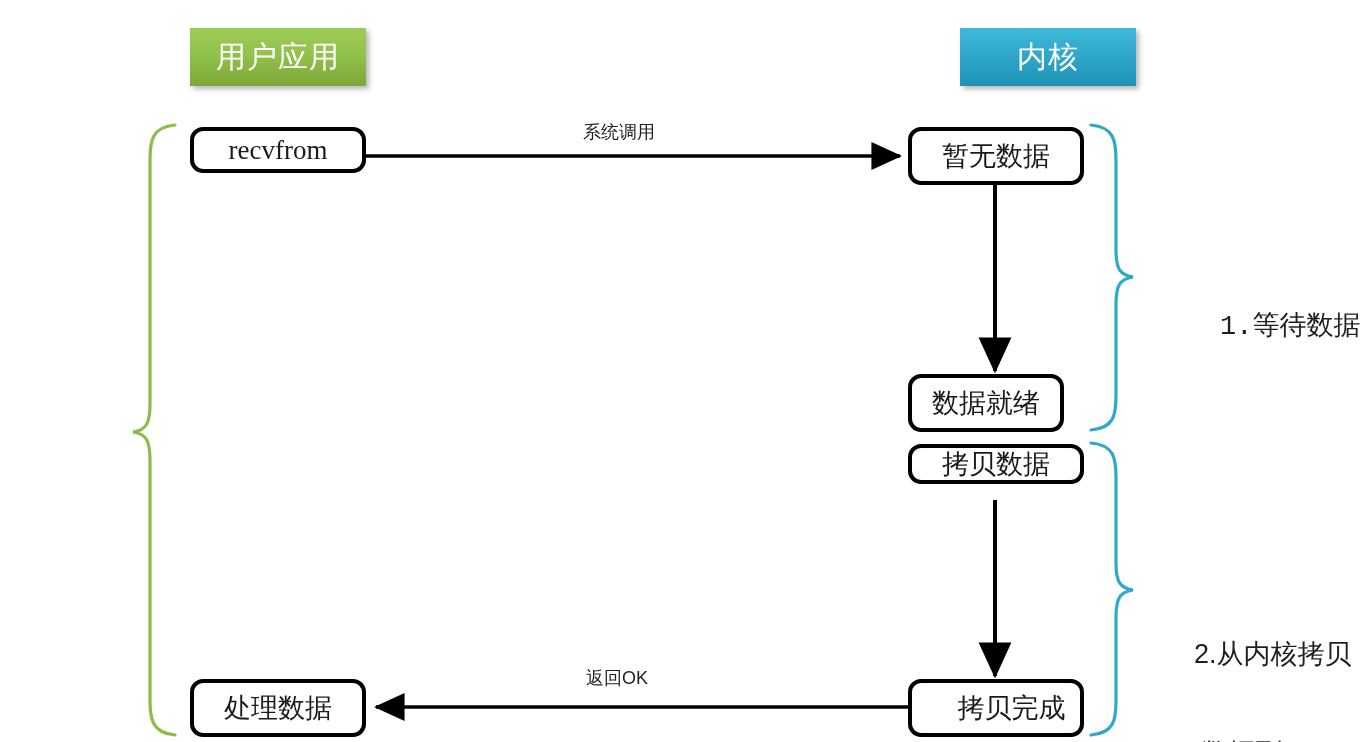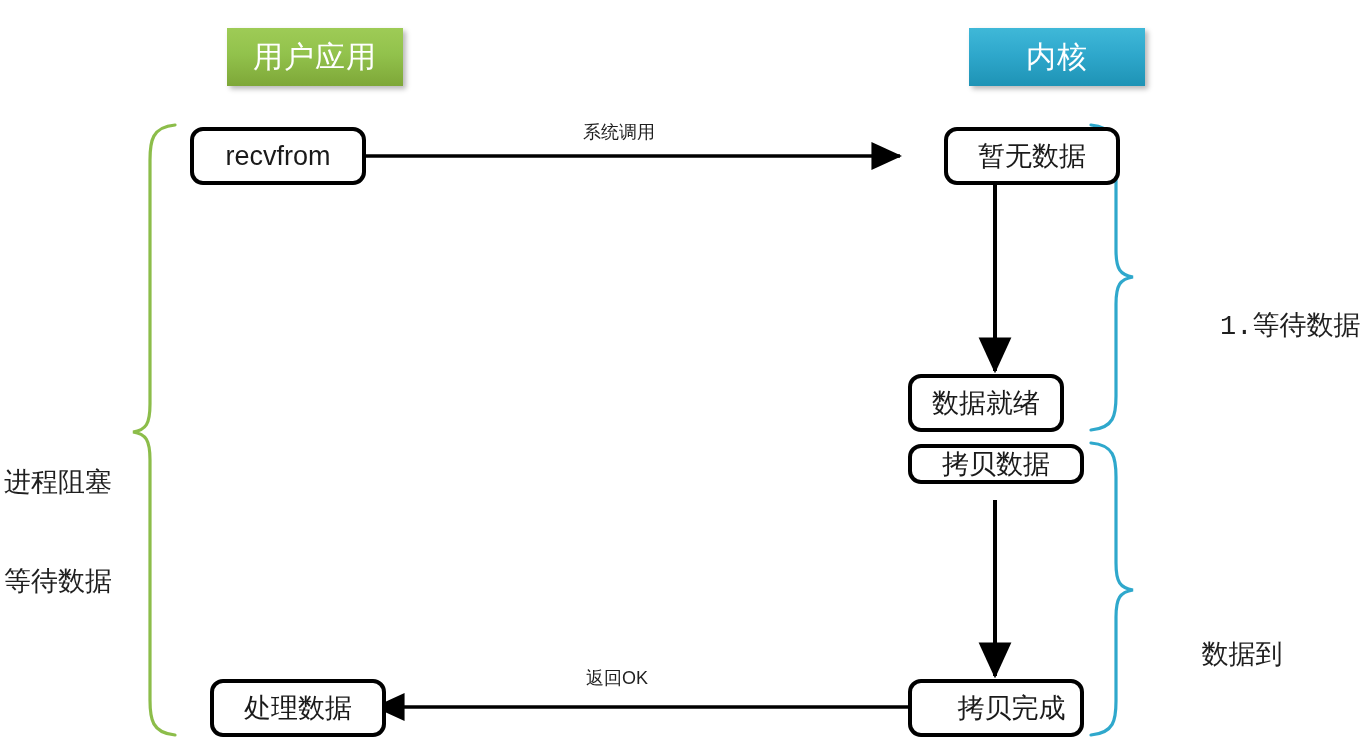--- a/index.html
+++ b/index.html
@@ -24,32 +24,31 @@
   .lane-header {
     position: absolute;
     display: flex;
     align-items: center;
     justify-content: center;
     color: #ffffff;
     font-size: 30px;
     line-height: 1;
     letter-spacing: 1px;
     box-shadow: 3px 3px 5px rgba(0,0,0,0.28);
-    margin-left: 37px;
   }
   .lane-header.user {
     left: 190px;
     top: 28px;
     width: 176px;
     height: 58px;
     background: linear-gradient(to bottom, #9ac martin 0%, #8cbd4a 0%, #7ba83c 100%);
     background: linear-gradient(to bottom, #9ecb56 0%, #92c24c 45%, #7ea738 100%);
   }
   .lane-header.kernel {
-    left: 932px;
+    left: 960px;
     top: 28px;
     width: 176px;
     height: 58px;
     background: linear-gradient(to bottom, #3fb8d8 0%, #2fa8cc 45%, #1e93b5 100%);
   }
 
   
   .node {
     position: absolute;
     box-sizing: border-box;
@@ -154,55 +153,52 @@
       <path d="M 1091,443
                C 1114,445 1116,458 1116,477
                L 1116,563
                C 1116,582 1120,588 1133,590
                C 1120,592 1116,598 1116,617
                L 1116,701
                C 1116,720 1114,733 1091,735" fill="none" stroke="#2fa8cc" stroke-width="3.2" stroke-linecap="round"></path>
     </g>
   </svg>
 
-  <div class="node" style="left:190px; top:127px; width:176px; height:58px;">
+  <div class="node" style="left:190px; top:127px; width:176px; height:46px;font-family:Liberation Serif, serif;">
     <span>recvfrom</span>
   </div>
 
-  <div class="node" style="left:908px; top:127px; width:176px; height:58px;margin-left:36px;">
+  <div class="node" style="left:908px; top:127px; width:176px; height:58px;">
     <span>暂无数据</span>
   </div>
 
   <div class="node" style="left:908px; top:374px; width:156px; height:58px;">
     <span>数据就绪</span>
   </div>
 
   <div class="node" style="left:908px; top:444px; width:176px; height:40px;">
     <span>拷贝数据</span>
   </div>
 
   <div class="node" style="left:908px; top:679px; width:176px; height:58px;padding-left:31px;">
     <span>拷贝完成</span>
   </div>
 
-  <div class="node" style="left:190px; top:679px; width:176px; height:58px;margin-left:20px;">
+  <div class="node" style="left:190px; top:679px; width:176px; height:58px;">
     <span>处理数据</span>
   </div>
 
   <div class="edge-label" style="left:583px; top:123px;">系统调用</div>
 
   <div class="edge-label" style="left:586px; top:669px;">返回OK</div>
 
-  <div class="side-label" style="left:4px; top:400px;">
-    <div>进程阻塞</div>
-    <div>等待数据</div>
-  </div>
 
   <div class="side-label" style="left:1220px; top:245px;font-family:Liberation Mono, monospace;">
     <div>1.等待数据</div>
   </div>
 
   <div class="side-label" style="left:1194px; top:572px;">
+    <div>2.从内核拷贝</div>
     <div> 数据到</div>
     
   </div>
 
 </div>
 
 </body></html>

